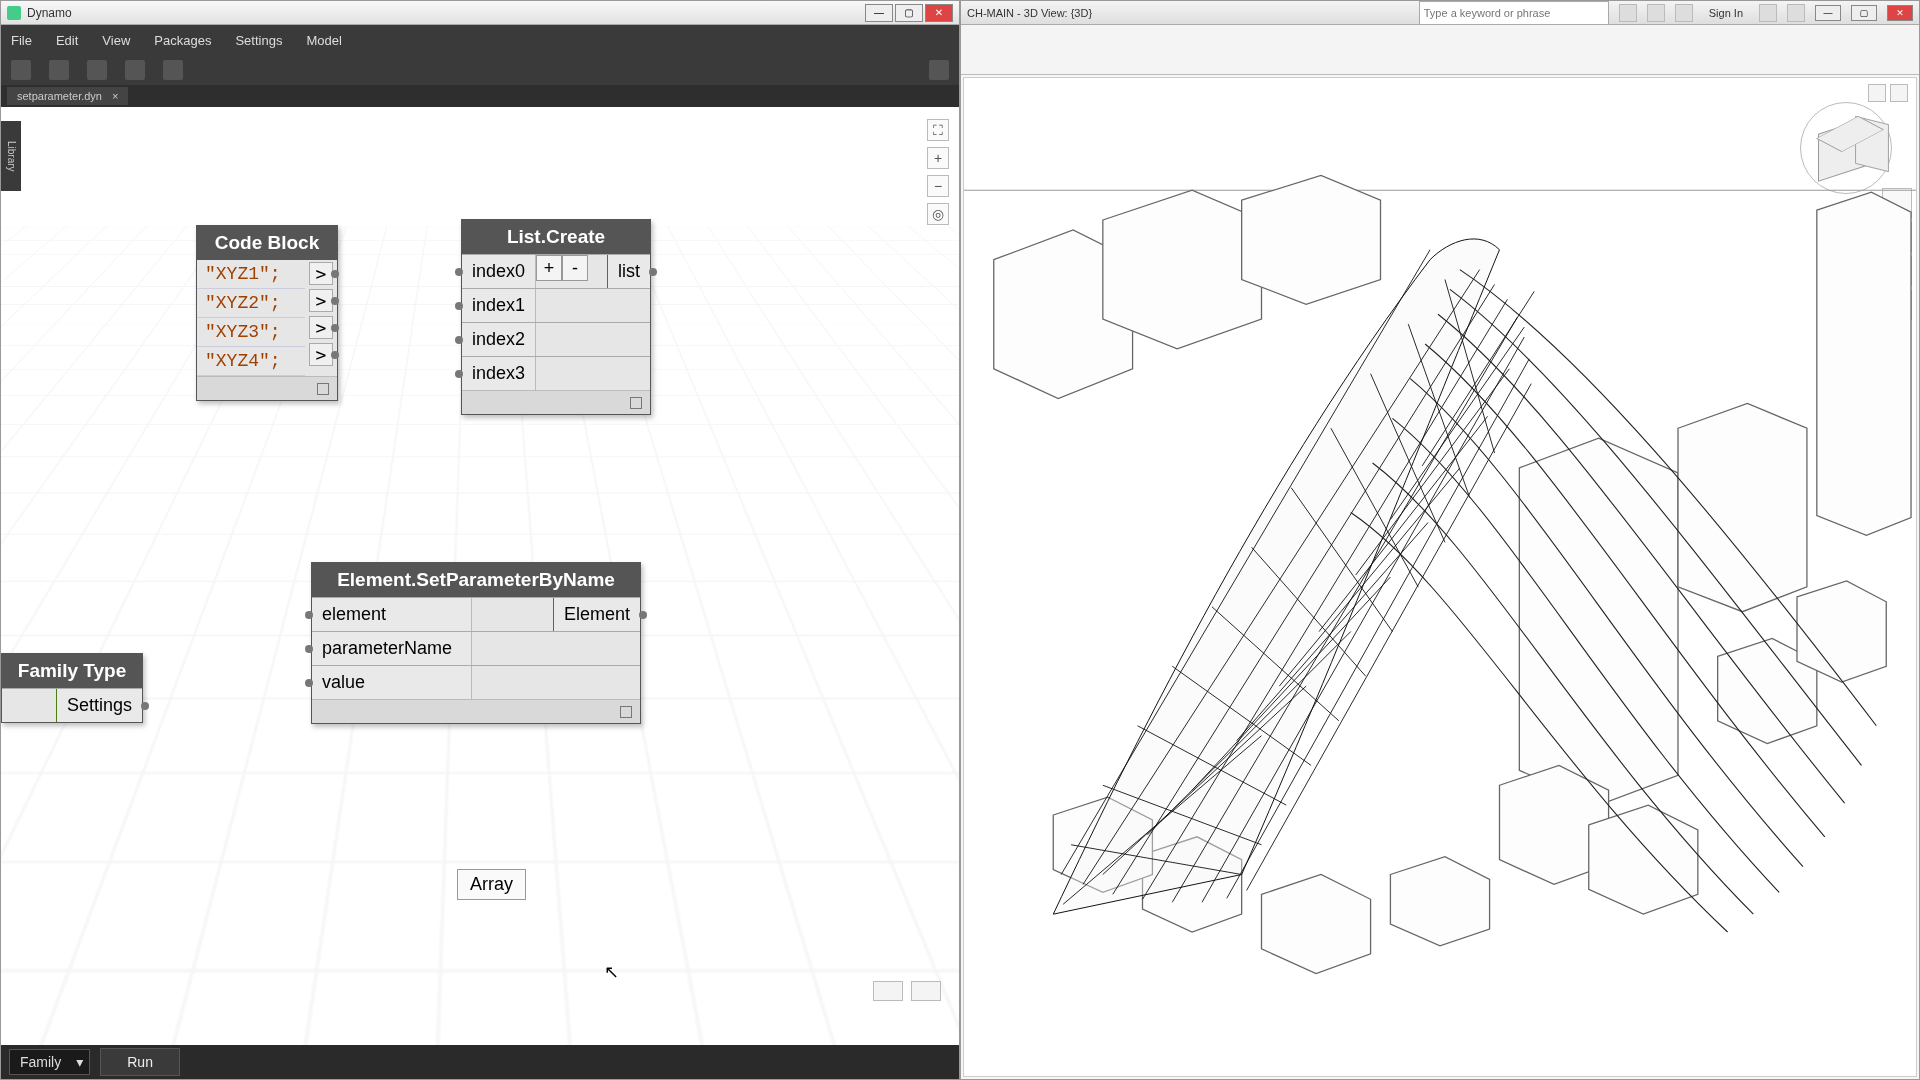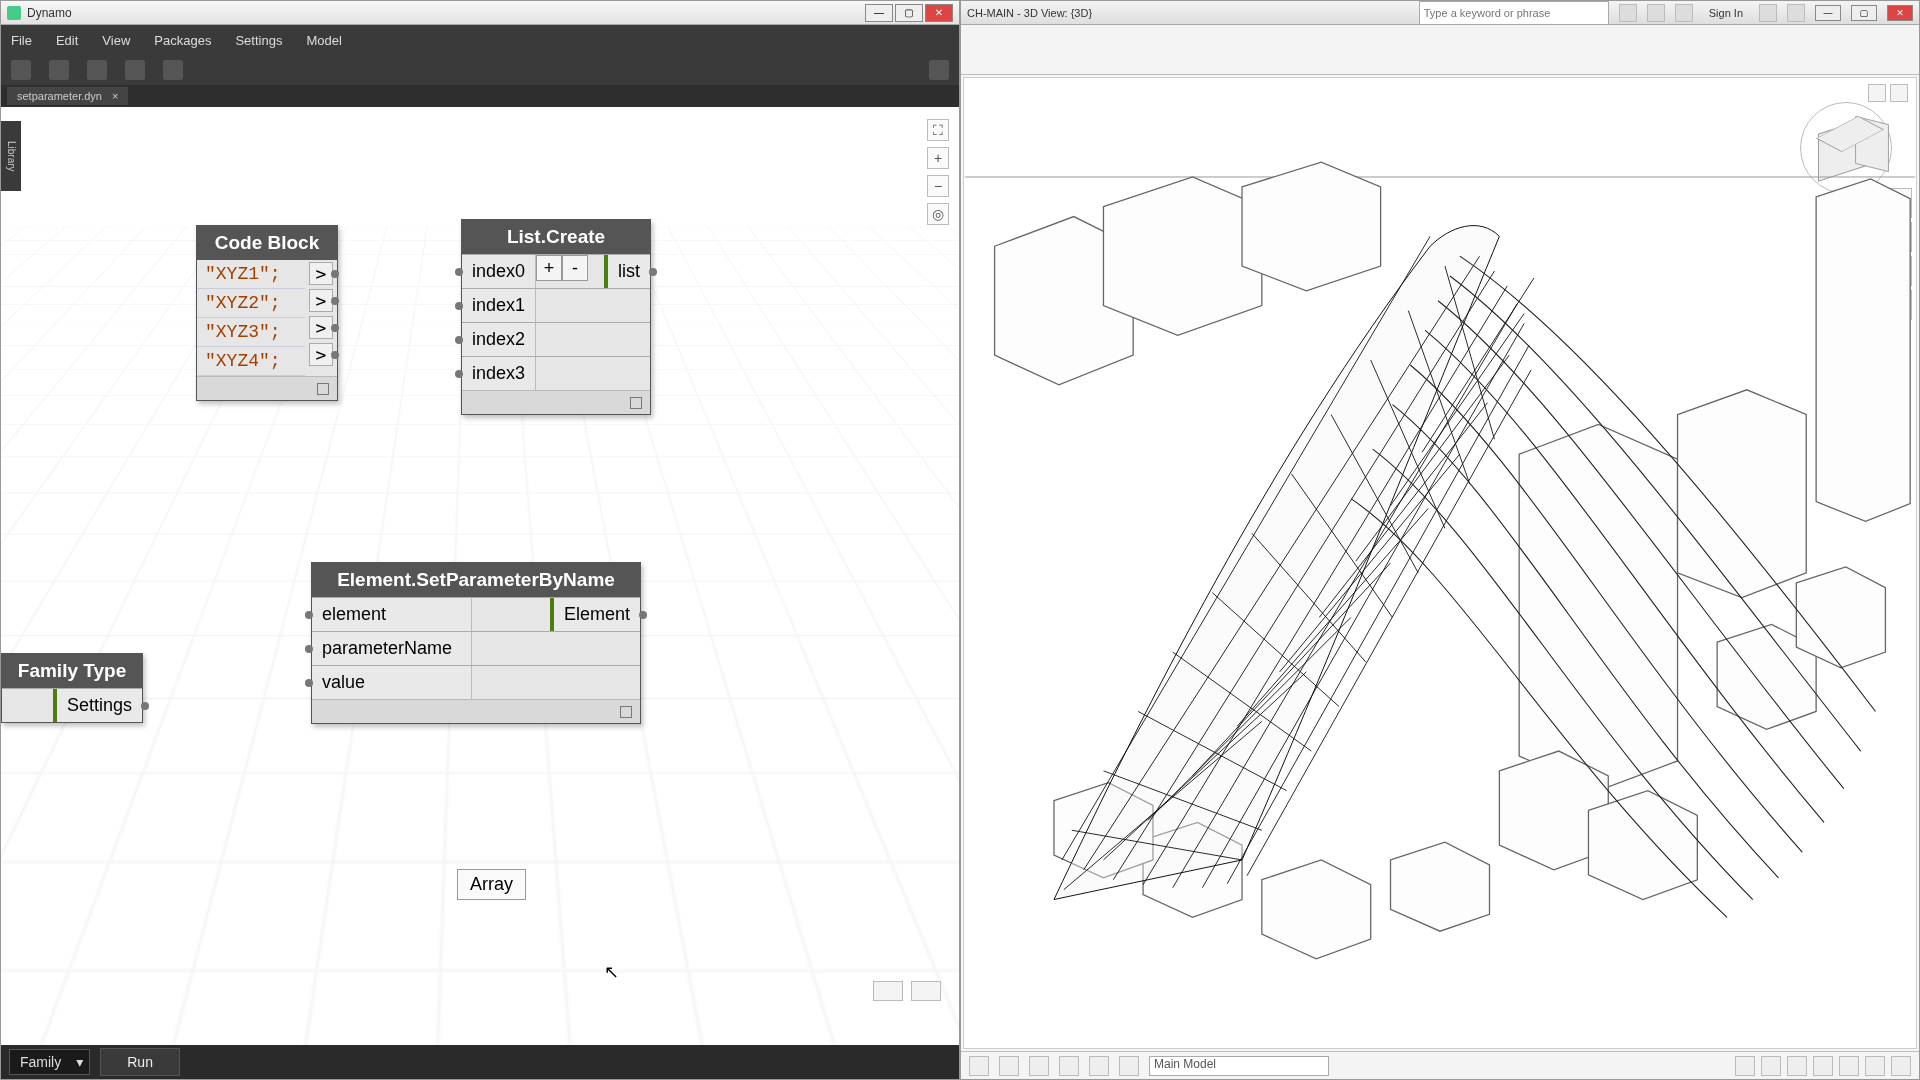--- a/index.html
+++ b/index.html
@@ -29,21 +29,21 @@
 
 .dyn-nav { position: absolute; right: 10px; top: 12px; display: flex; flex-direction: column; gap: 6px; }
 .dyn-nav-btn { width: 22px; height: 22px; border: 1px solid #bbb; background: #fafafa; display: flex; align-items:center; justify-content:center; font-size: 14px; color: #555; cursor: pointer; }
 
 
 .node { position: absolute; border: 1px solid #555; background: #e6e6e6; box-shadow: 2px 3px 5px rgba(0,0,0,.25); font-size: 18px; }
 .node-header { background: #555; color: #fff; text-align: center; padding: 6px 10px; font-size: 19px; font-weight: bold; }
 .node-row { display: flex; align-items: stretch; border-top: 1px solid #aaa; }
 .node-row:first-of-type { border-top: none; }
 .node-in { padding: 6px 10px; background: #e9e9e9; border-right: 1px solid #bbb; }
-.node-out { padding: 6px 10px; background: #e9e9e9; border-left: 4px solid #4d7c0f; margin-left:auto; }
+.node-out { padding: 6px 10px; background: #e9e9e9; border-left: 1px solid #4d7c0f; margin-left:auto; }
 .node-foot { height: 24px; background: #d9d9d9; border-top: 1px solid #bbb; display:flex; align-items:center; justify-content:flex-end; padding:0 8px; }
 .node-foot .sq { width: 12px; height: 12px; border: 1px solid #777; }
 .port-out::after { content:""; position:absolute; right:-7px; width:8px; height:8px; background:#777; border-radius:50%; top:50%; transform:translateY(-50%);} 
 .port-in::before { content:""; position:absolute; left:-7px; width:8px; height:8px; background:#777; border-radius:50%; top:50%; transform:translateY(-50%);} 
 .rel { position: relative; }
 .code-text { padding: 4px 8px; font-family: "Courier New", monospace; color: #a04000; font-size: 18px; border-bottom: 1px solid #ccd; }
 .code-arrow { width: 24px; text-align:center; border:1px solid #aaa; margin:2px 4px; background:#f0f0f0; font-family: monospace; }
 
 .list-btn { width: 26px; height: 26px; border:1px solid #999; background:#f4f4f4; display:flex; align-items:center; justify-content:center; font-size:18px; cursor:pointer; }
 
@@ -337,31 +337,13 @@
           <path d="M465 255 C583 352 695 548 868 752"></path>
           <path d="M450 290 C565 386 670 585 846 782"></path>
           <path d="M432 330 C545 420 645 620 822 808"></path>
           <path d="M412 375 C522 458 620 652 796 830"></path>
           <path d="M390 425 C498 498 594 682 770 848"></path>
         </g>
       </svg>
     </div>
   </div>
 
-  <div class="rv-status">
-    <div class="sicon"></div>
-    <div class="sicon"></div>
-    <div class="sicon"></div>
-    <div class="sicon"></div>
-    <div class="sicon"></div>
-    <div class="sicon"></div>
-    <div class="rv-model-sel">Main Model</div>
-    <div class="right-icons">
-      <div class="sicon"></div>
-      <div class="sicon"></div>
-      <div class="sicon"></div>
-      <div class="sicon"></div>
-      <div class="sicon"></div>
-      <div class="sicon"></div>
-      <div class="sicon"></div>
-    </div>
-  </div>
 </div>
 
 </body></html>

